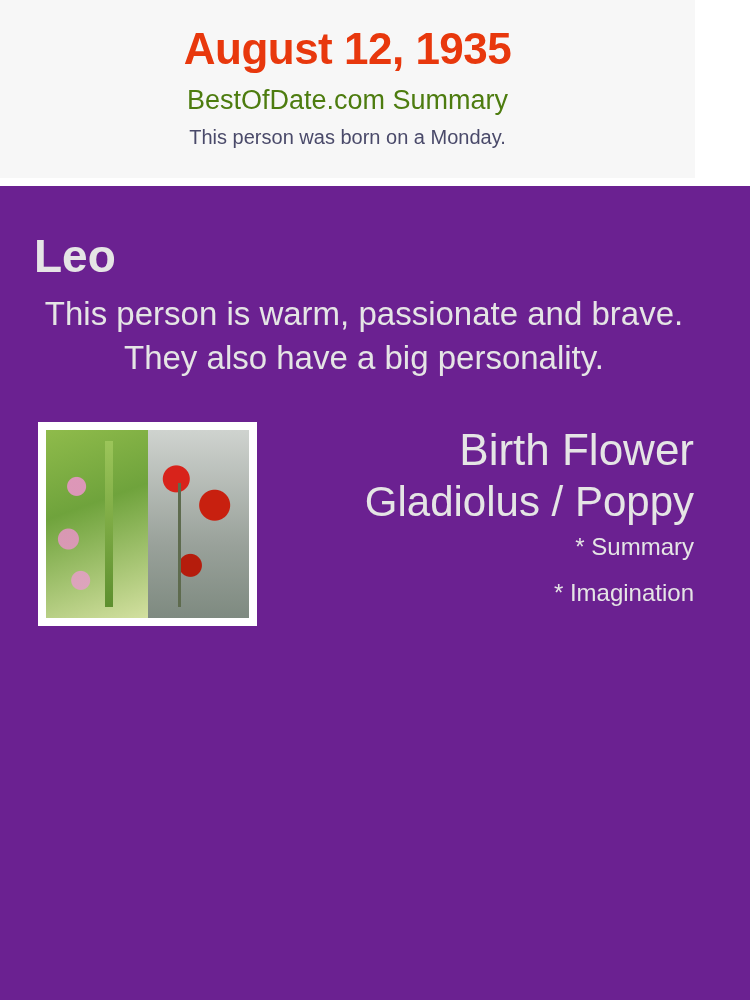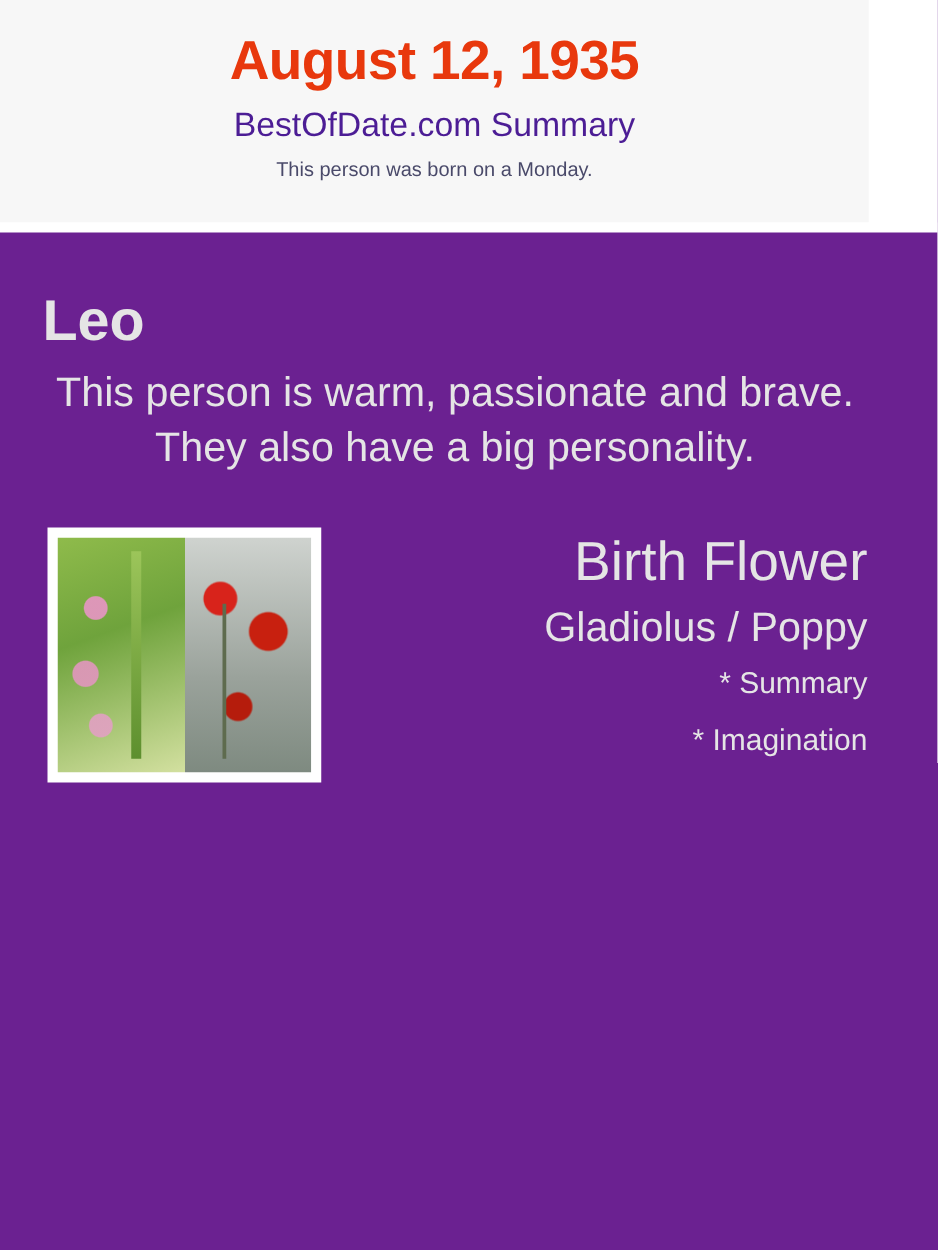--- a/index.html
+++ b/index.html
@@ -27,26 +27,26 @@
   }
   .date-title {
     font-size: 44px;
     font-weight: bold;
     color: #e8380d;
     letter-spacing: -0.5px;
     line-height: 54px;
   }
   .site-summary {
     font-size: 27px;
-    color: #4c1d95;
+    color: #4d7c0f;
     line-height: 40px;
     margin-top: 4px;
   }
   .born-line {
-    font-size: 16px;
+    font-size: 20px;
     color: #4a4a6a;
     line-height: 30px;
     margin-top: 2px;
   }
   .header-rule {
     width: 750px;
     height: 8px;
     background: #ffffff;
   }
 
@@ -206,21 +206,21 @@
     padding-left: 252px;
     text-align: right;
     padding-right: 22px;
   }
   .flower-title {
     font-size: 44px;
     font-weight: normal;
     line-height: 56px;
   }
   .flower-name {
-    font-size: 33px;
+    font-size: 42px;
     line-height: 44px;
     margin-top: 2px;
   }
   .flower-trait {
     font-size: 24px;
     line-height: 46px;
   }
 </style>
 </head>
 <body>

